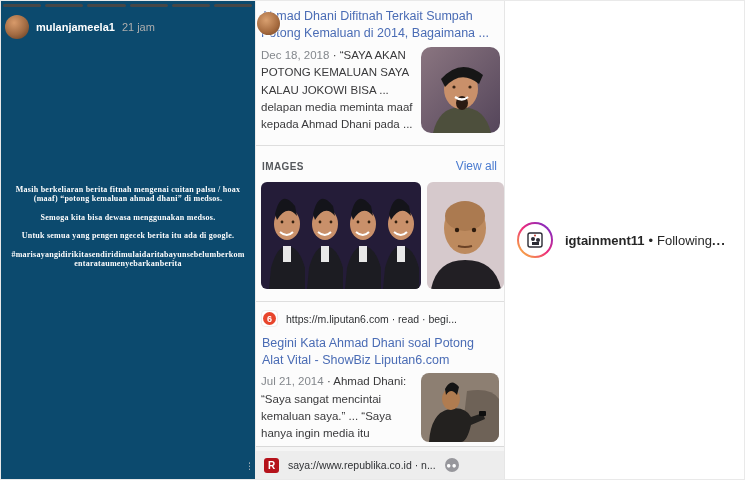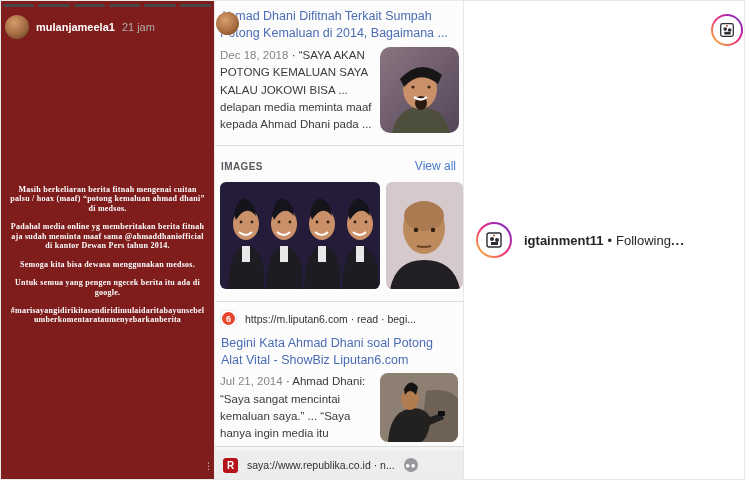--- a/index.html
+++ b/index.html
@@ -1,20 +1,20 @@
 <!DOCTYPE html>
 <html><head>
 <meta charset="utf-8">
 <style>
   * { margin:0; padding:0; box-sizing:border-box; }
   body { font-family:"Liberation Sans", sans-serif; background:#fff; }
   .app { width:745px; height:480px; display:flex; position:relative; overflow:hidden; background:#fff; border:1px solid #e9e9e9; }
 
   
-  .story { width:213px; flex:none; background:#7f1d1d; color:#fff; position:relative; }
+  .story { width:254px; flex:none; background:#0c4a6e; color:#fff; position:relative; }
   .progress { position:absolute; top:3px; left:2px; right:3px; display:flex; gap:4px; }
   .progress div { flex:1; height:3px; background:#474747; border-radius:2px; }
   .story-header { display:flex; align-items:center; gap:7px; padding:14px 6px 0 4px; }
   .story-avatar { width:24px; height:24px; border-radius:50%; flex:none;
     background:radial-gradient(circle at 38% 32%, #d89a6a 0%, #a06a42 55%, #5a3520 100%); }
   .story-user { font-size:11px; font-weight:bold; color:#fff; }
   .story-time { font-size:11px; color:#adadad; }
   .story-body { position:absolute; top:184px; left:9px; right:9px; text-align:center;
     font-size:8px; font-weight:bold; line-height:1.18; letter-spacing:.25px; color:#fdfdfd;font-family:Liberation Serif, serif; }
   .story-body p { margin:0 0 9px; }
@@ -87,21 +87,20 @@
         <div></div>
         <div></div>
     </div>
     <div class="story-header">
       <div class="story-avatar"></div>
       <span class="story-user">mulanjameela1</span>
       <span class="story-time">21 jam</span>
     </div>
     <div class="story-body">
       <p>Masih berkeliaran berita fitnah mengenai cuitan palsu / hoax (maaf) “potong kemaluan ahmad dhani” di medsos.</p>
-      <p>Padahal media online yg memberitakan berita fitnah aja sudah meminta maaf sama @ahmaddhaniofficial di kantor Dewan Pers tahun 2014.</p>
       <p>Semoga kita bisa dewasa menggunakan medsos.</p>
       <p>Untuk semua yang pengen ngecek berita itu ada di google.</p>
       <p class="hashtag">#marisayangidirikitasendiridimulaidaritabayunsebelumberkomentarataumenyebarkanberita</p>
     </div>
     <div class="story-dots">⋮</div>
   </div>
 
   <div class="search">
     <div class="mini-avatar"></div>
     <div class="link-title r1-title">Ahmad Dhani Difitnah Terkait Sumpah Potong Kemaluan di 2014, Bagaimana ...</div>

